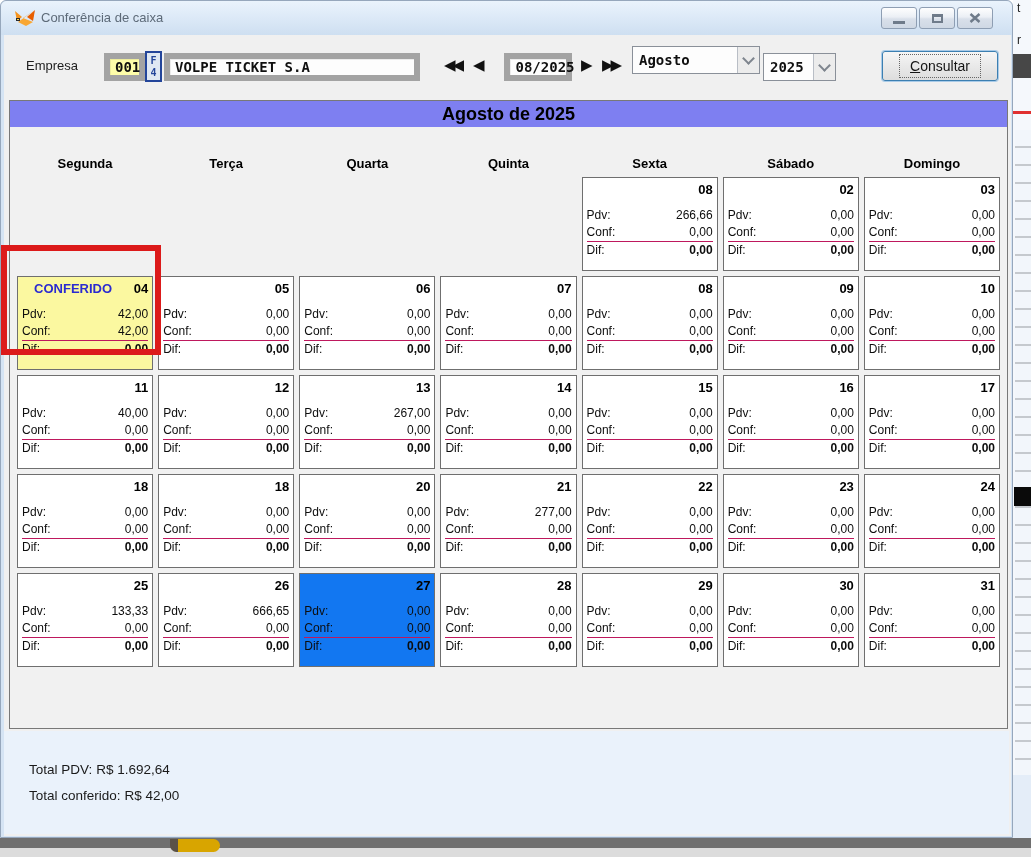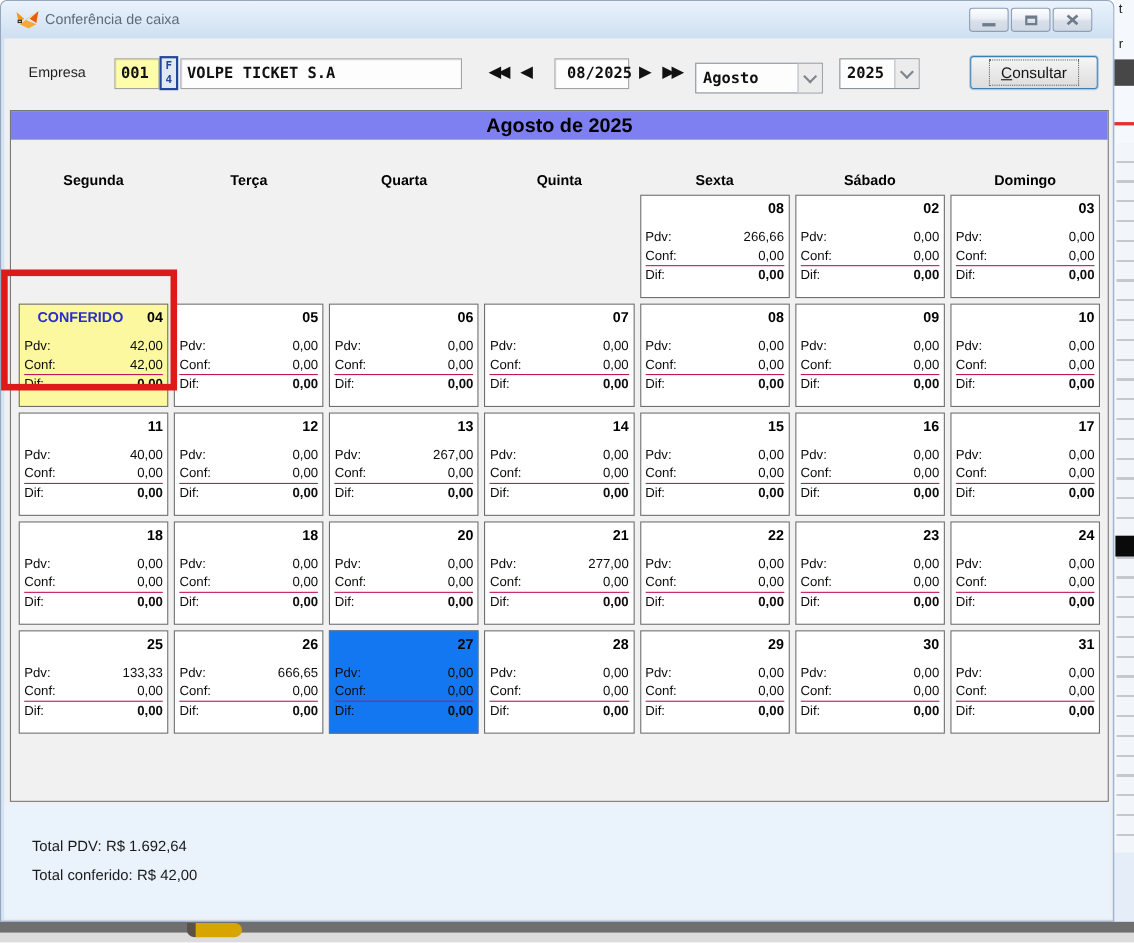--- a/index.html
+++ b/index.html
@@ -34,21 +34,21 @@
            display:flex;align-items:center;justify-content:center;}
   .glyph-min{width:12px;height:3px;background:#6F7B8A;margin-top:8px;}
   .glyph-max{width:11px;height:9px;border:2px solid #6F7B8A;border-top-width:3px;box-sizing:border-box;}
 
   
   .client{position:absolute;left:3px;top:34px;width:1007px;height:801px;background:#F0F0F0;}
 
   
   .tb-label{position:absolute;left:22px;top:57px;font-size:13px;color:#1d1d1d;}
   .mono{font-family:"DejaVu Sans Mono",monospace;font-weight:bold;}
-  .field{position:absolute;box-sizing:border-box;border:1px solid #a3a3a3;background:#FDFDFD;
+  .field{position:absolute;box-sizing:border-box;border:6px solid #a3a3a3;background:#FDFDFD;
          font-size:14px;color:#101010;display:flex;align-items:center;padding:0 5px;
          box-shadow:inset 1px 1px 0 rgba(0,0,0,.07);}
   .code-field{left:100px;top:52px;width:41px;height:28px;background:#FEFDA9;}
   .f4-btn{position:absolute;left:141px;top:50px;width:17px;height:31px;box-sizing:border-box;
           border:2px solid #23459A;background:#DFE8F3;color:#23459A;font-size:10px;line-height:12px;
           font-weight:bold;text-align:center;font-family:"DejaVu Sans Mono",monospace;padding-top:2px;}
   .name-field{left:160px;top:52px;width:256px;height:28px;}
   .nav-arrow{position:absolute;top:55px;font-size:15px;color:#111;letter-spacing:-3px;cursor:default;}
   .period-field{left:500px;top:52px;width:68px;height:28px;justify-content:center;padding-left:19px;}
   .combo{position:absolute;top:52px;height:28px;box-sizing:border-box;border:1px solid #8A9099;
@@ -156,21 +156,21 @@
         </div>
 
       <span class="nav-arrow" style="left:440px;top:21px;">◀◀</span>
       <span class="nav-arrow" style="left:469px;top:21px;">◀</span>
       <div class="field mono period-field" style="top:18px;">
           <span>08/2025</span>
         </div>
       <span class="nav-arrow" style="left:577px;top:21px;">▶</span>
       <span class="nav-arrow" style="left:598px;top:21px;">▶▶</span>
 
-      <div class="combo" style="left:628px;top:22px;width:116px;">
+      <div class="combo" style="left:628px;top:11px;width:128px;">
         <span class="val mono">Agosto</span>
         <span class="drop">
             <span class="chev"></span>
           </span>
       </div>
       <div class="combo" style="left:759px;top:18px;width:73px;">
         <span class="val mono">2025</span>
         <span class="drop">
             <span class="chev"></span>
           </span>

